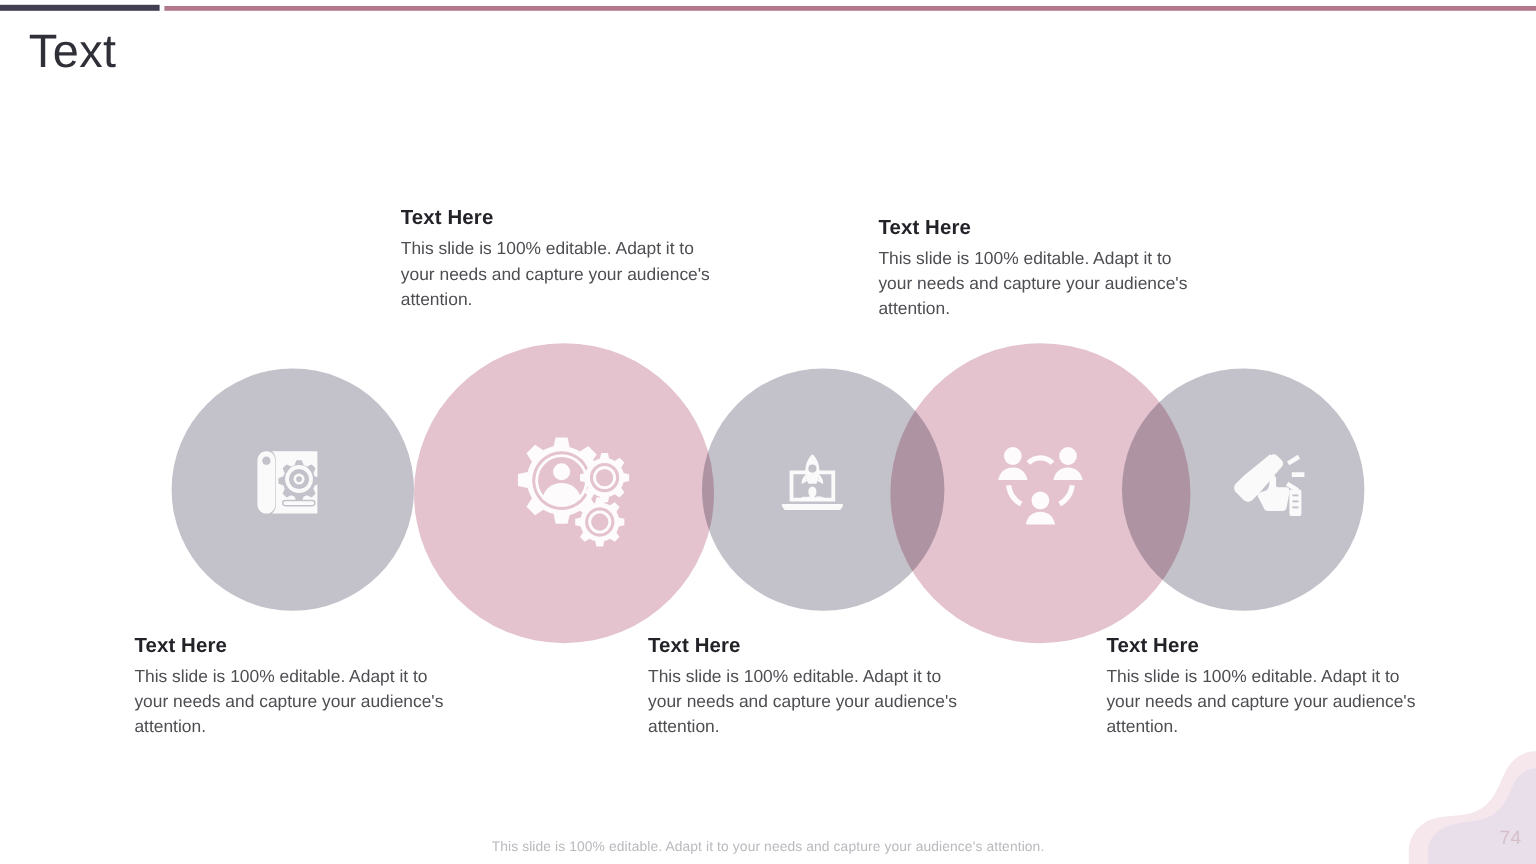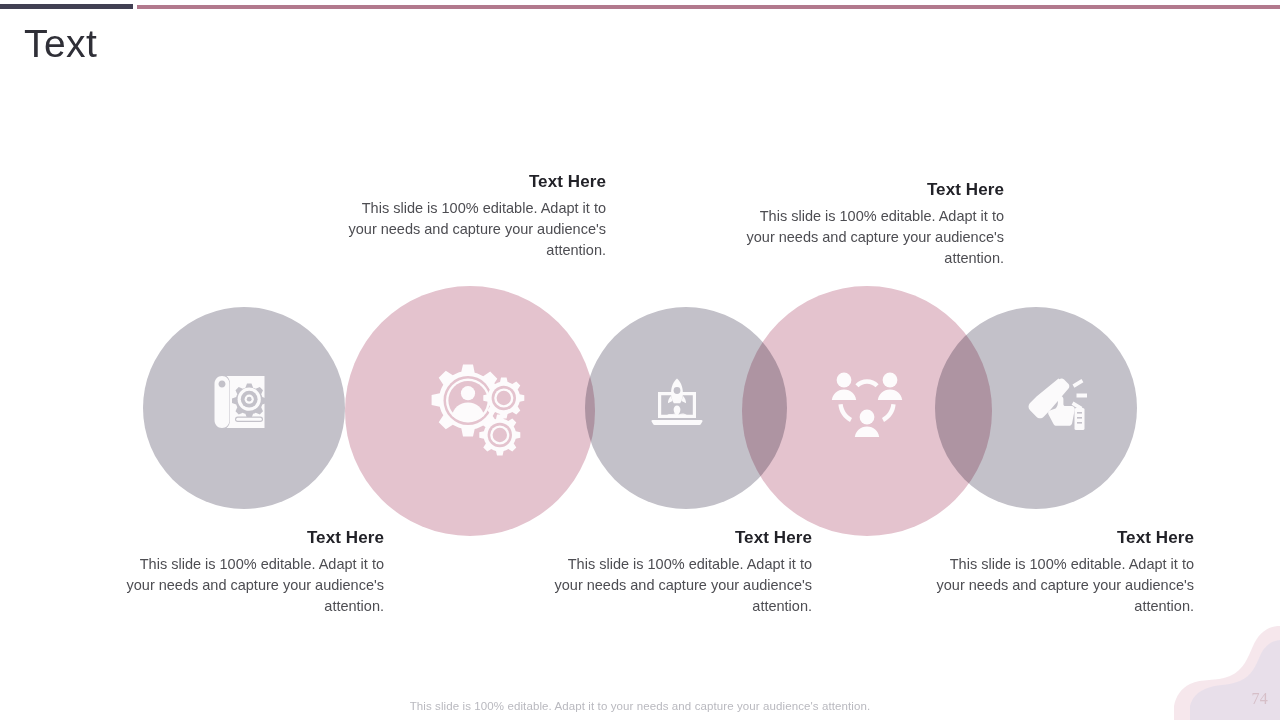--- a/index.html
+++ b/index.html
@@ -74,21 +74,21 @@
   .icon-wrap svg { display: block; }
   .i1 { left: 204px; top: 362px; width: 80px; height: 80px; }
   .i2 { left: 417px; top: 355px; width: 110px; height: 110px; }
   .i3 { left: 645px; top: 370px; width: 64px; height: 64px; }
   .i4 { left: 827px; top: 365px; width: 80px; height: 80px; }
   .i5 { left: 1022px; top: 372px; width: 70px; height: 66px; }
 
   
   .block {
     position: absolute;
-    text-align: right;
+    text-align: left;
   }
   .block .heading {
     font-size: 17px;
     font-weight: 700;
     color: #222228;
     margin: 0 0 6px 0;
     letter-spacing: .1px;
   }
   .block .body {
     font-size: 14.5px;
@@ -124,21 +124,20 @@
     overflow: hidden;
     pointer-events: none;
   }
   .deco svg { display: block; }
   .page-number {
     position: absolute;
     right: 12px; bottom: 12px;
     font-size: 16px;
     color: #d6bfc8;
     letter-spacing: .3px;
-    font-family: Liberation Serif, serif;
   }
 </style>
 </head>
 <body>
 
 <div class="topbar-dark"></div>
 <div class="topbar-rose"></div>
 
 <div class="slide-title">Text</div>
 

